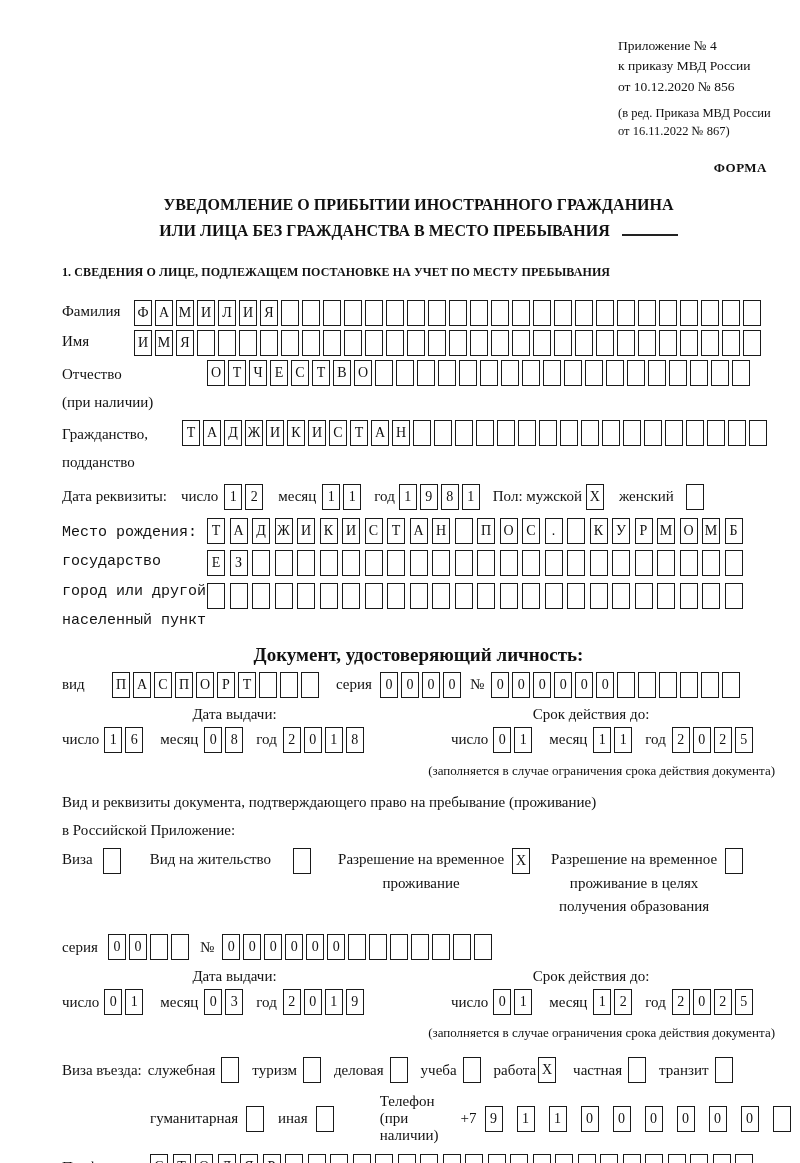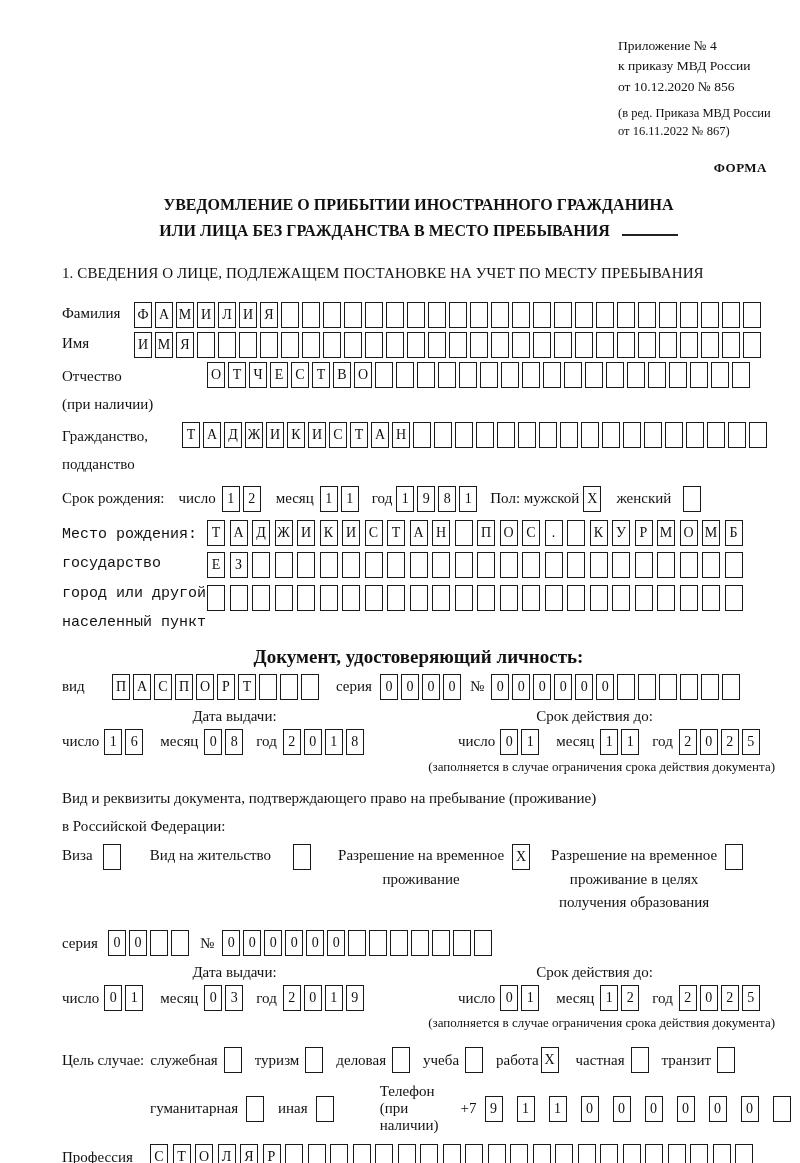--- a/index.html
+++ b/index.html
@@ -7,45 +7,45 @@
     width:800px; height:1163px; box-sizing:border-box;
     padding:36px 25px 20px 62px;
     font-family:"Liberation Serif","DejaVu Serif",serif;
     color:#111; font-size:15px; background:#fff; overflow:hidden;
   }
   .appendix { margin-left:556px; width:170px; font-size:13.5px; line-height:1.5; }
   .amend { font-size:12.5px; line-height:1.45; margin-top:7px; }
   .form-label { text-align:right; font-weight:bold; font-size:13px; letter-spacing:.5px; margin:20px 8px 16px 0; }
   .title { text-align:center; font-weight:bold; font-size:16px; line-height:1.65; margin:4px 0 20px; }
   .blank-line { display:inline-block; width:56px; border-bottom:2px solid #222; margin-left:12px; }
-  .section-heading { font-weight:normal; font-size:15px; margin:0 0 20px; letter-spacing:.1px; }
+  .section-heading { font-weight:bold; font-size:12px; margin:0 0 20px; letter-spacing:.1px; }
 
   .cb { display:inline-flex; flex:none; align-items:center; justify-content:center;
         width:16px; height:24px; border:1.6px solid #1a1a1a; margin-right:3px;
         font-size:14px; background:#fff; box-sizing:content-box; }
   .boxes { display:inline-flex; flex-wrap:nowrap; }
   .wbox .cb { margin-right:4.5px; }
 
   .row { display:flex; align-items:flex-start; margin-bottom:4px; }
   .vc { align-items:center; }
   .lbl { flex:none; padding-top:3px; }
   .lbl2 { flex:none; line-height:28px; }
   .w72 { width:72px; } .w145 { width:145px; } .w120 { width:120px; }
 
   .stackrows > .boxes { display:flex; margin-bottom:6.5px; }
   .mt10 { margin-top:10px; } .mt8 { margin-top:8px; } .mt14 { margin-top:14px; }
 
   .center-bold { text-align:center; font-weight:bold; font-size:19px; margin:8px 0 6px; }
-  .date-pair { display:flex; margin-top:8px;gap:7px; }
+  .date-pair { display:flex; margin-top:8px; }
   .dp-left { width:345px; } .dp-right { flex:1; }
   .dp-head { text-align:center; margin-bottom:4px; }
   .date-row { display:flex; align-items:center; }
   .date-row .mlab { margin:0 6px 0 14px; }
   .date-row .dlab { margin-right:5px; }
-  .note { text-align:right; font-size:13px; margin-top:4px; }
+  .note { text-align:right; font-size:13px; margin-top:10px; }
 
   .res-lines { margin-top:10px; line-height:1.85; }
   .permits { display:flex; align-items:flex-start; margin-top:4px; }
   .permits .pair { display:flex; align-items:flex-start; }
   .permits .pair .cb { margin-left:8px; }
   .stack { text-align:center; line-height:1.55; }
 
   .purpose1 { display:flex; align-items:center; margin-top:16px; flex-wrap:nowrap; }
   .purpose1 .pl { margin-right:6px; } .purpose1 .cb { margin-right:13px; }
   .purpose1 .tight { margin-right:2px; }
@@ -216,21 +216,21 @@
         <span class="cb"></span>
         <span class="cb"></span>
         <span class="cb"></span>
         <span class="cb"></span>
         <span class="cb"></span>
         <span class="cb"></span>
       </span>
   </div>
 
   <div class="row vc mt8">
-    <span style="margin-right:14px;">Срок рождения:</span>
+    <span style="margin-right:14px;">Дата реквизиты:</span>
     <span style="margin-right:6px;">число</span>
     <span class="boxes">
         <span class="cb">1</span>
         <span class="cb">2</span>
       </span>
     <span style="margin:0 6px 0 12px;">месяц</span>
     <span class="boxes">
         <span class="cb">1</span>
         <span class="cb">1</span>
       </span>
@@ -423,21 +423,21 @@
             <span class="cb">2</span>
             <span class="cb">5</span>
           </span>
       </div>
       <div class="note">(заполняется в случае ограничения срока действия документа)</div>
     </div>
   </div>
 
   <div class="res-lines">
     <div>Вид и реквизиты документа, подтверждающего право на пребывание (проживание)</div>
-    <div>в Российской Федерации:</div>
+    <div>в Российской Приложение:</div>
   </div>
 
   <div class="permits">
     <span class="pair">
       <span style="padding-top:3px;">Виза</span>
       <span class="boxes" style="margin-left:2px;">
           <span class="cb"></span>
         </span>
     </span>
     <span class="pair" style="margin-left:26px;">
@@ -535,21 +535,21 @@
             <span class="cb">0</span>
             <span class="cb">2</span>
             <span class="cb">5</span>
           </span>
       </div>
       <div class="note">(заполняется в случае ограничения срока действия документа)</div>
     </div>
   </div>
 
   <div class="purpose1">
-    <span class="pl">Цель случае:</span>
+    <span class="pl">Виза въезда:</span>
     <span class="pl">служебная</span>
     <span class="boxes">
         <span class="cb"></span>
       </span>
     <span class="pl">туризм</span>
     <span class="boxes">
         <span class="cb"></span>
       </span>
     <span class="pl">деловая</span>
     <span class="boxes">

